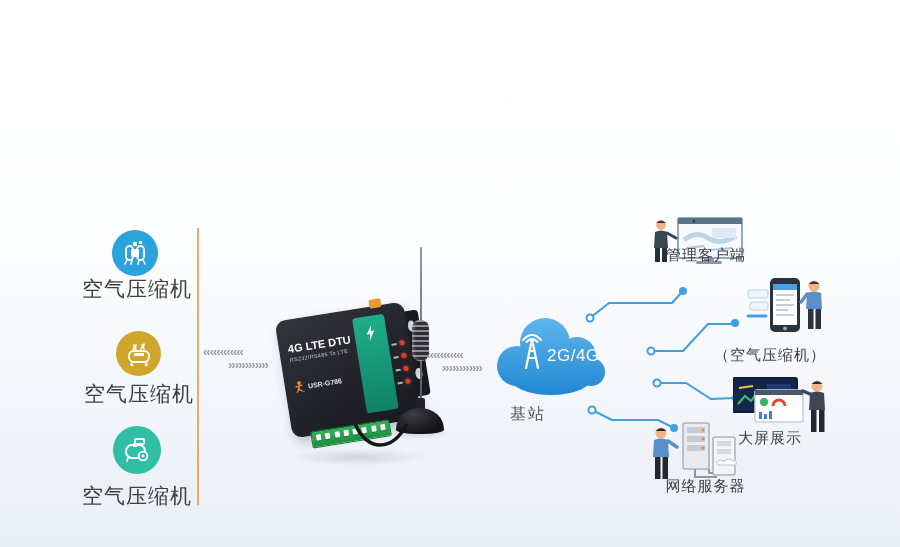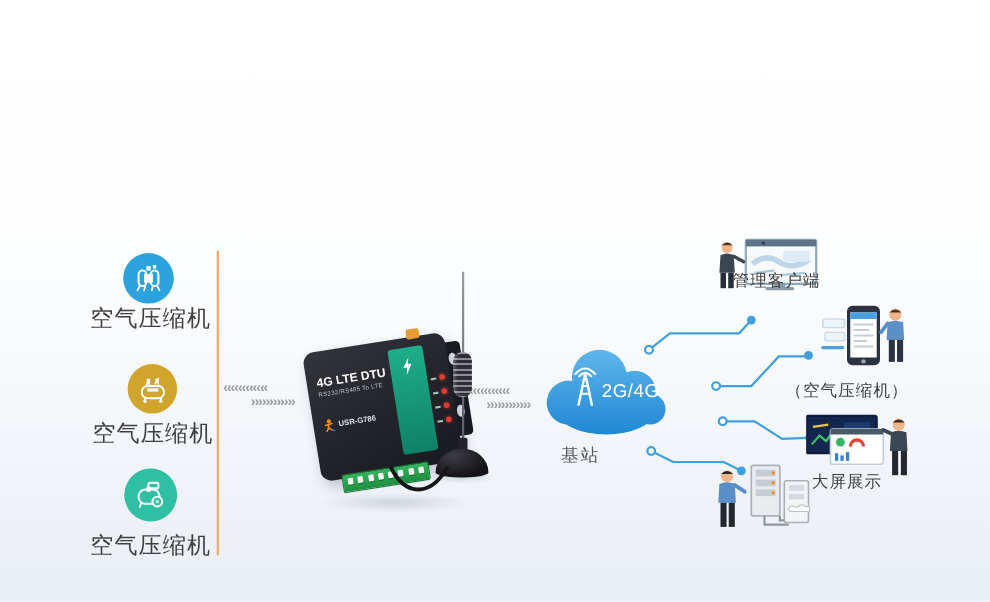--- a/index.html
+++ b/index.html
@@ -273,14 +273,15 @@
     <rect x="70" y="28" width="14" height="5" fill="#d4dae0"></rect>
     <path d="M78 40 Q82 36 86 40 Q90 38 89 44 L71 44 Q68 40 73 39 Z" fill="#ffffff" stroke="#b9c2ca"></path>
     <path d="M48 48 L48 56 L70 56 M62 48 L62 52 L66 52" stroke="#8f979e" stroke-width="2" fill="none"></path>
     <circle cx="14" cy="12" r="5.5" fill="#f0b48a"></circle>
     <path d="M8.5 10 Q14 4.5 19.5 10" fill="#2f2620"></path>
     <path d="M7 19 Q14 16 21 19 L22 36 L6 36 Z" fill="#5b8fc7"></path>
     <path d="M21 20 L30 26" stroke="#5b8fc7" stroke-width="3.5" stroke-linecap="round"></path>
     <rect x="8" y="36" width="5.5" height="22" fill="#23282f"></rect>
     <rect x="15.5" y="36" width="5.5" height="22" fill="#23282f"></rect>
   </svg>
+  <div class="dest-label" style="left:648px;top:477px;width:115px;">网络服务器</div>
 
 </div>
 
 </body></html>

